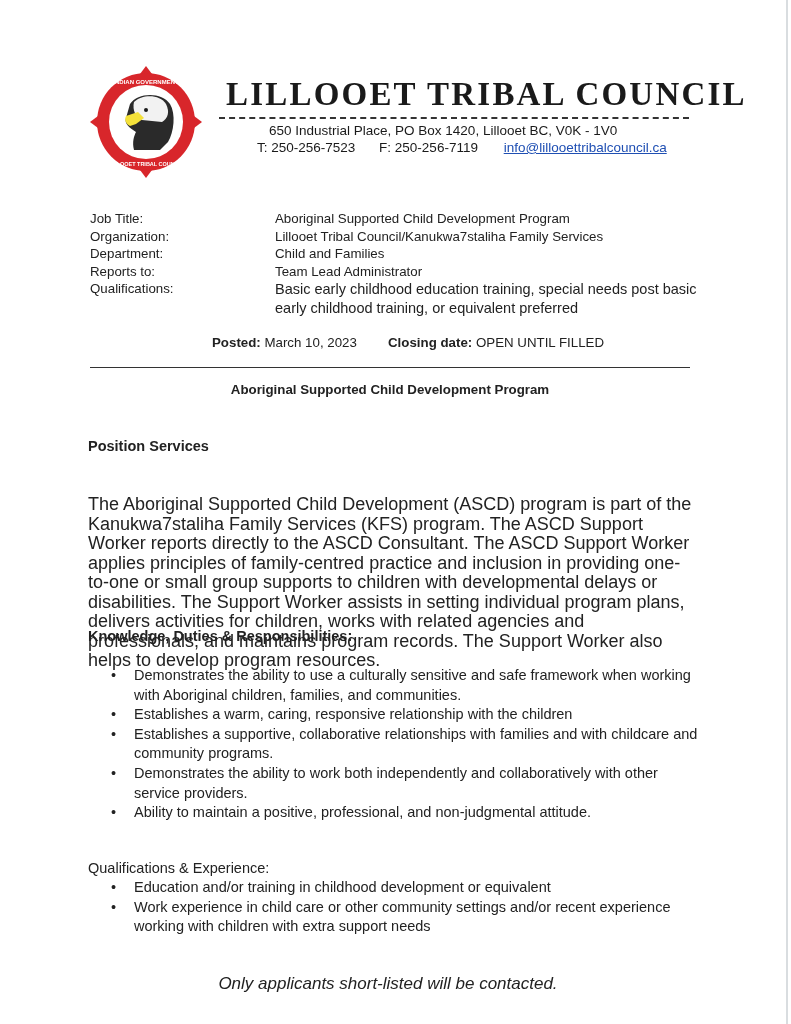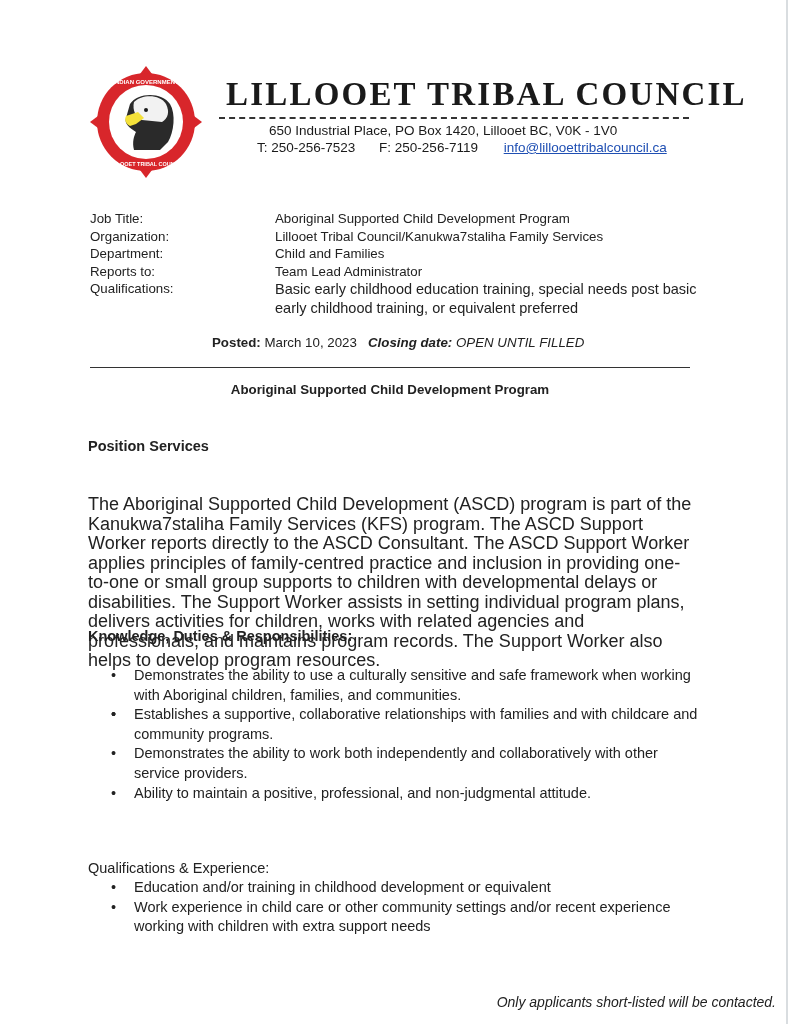--- a/index.html
+++ b/index.html
@@ -16,31 +16,31 @@
   .contact .email { margin-left:22px; color:#1f4fb3; text-decoration:underline; }
 
   .body-font { font-family:"Liberation Sans", sans-serif; font-size:13.3px; color:#222; }
   .info { position:absolute; left:90px; top:211px; }
   .info-row { position:relative; height:17.5px; }
   .info-row .lbl { position:absolute; left:0; font-weight:normal; white-space:nowrap; }
   .info-row .val { position:absolute; left:185px; white-space:nowrap; }
   .info-row.qual .val { font-size:14.5px; width:430px; white-space:normal; line-height:19px; top:-1px; }
 
   .posted { position:absolute; left:203px; top:335px; white-space:nowrap;padding-left:9px; }
-  .closing { position:absolute; left:368px; top:335px; white-space:nowrap;font-style:italic; }
+  .closing { position:absolute; left:388px; top:335px; white-space:nowrap; }
   .hr { position:absolute; left:90px; top:367px; width:600px; border-top:1.5px solid #333; }
   .subtitle { position:absolute; left:0; width:780px; text-align:center; top:382px; font-weight:bold; }
 
   .section-h { position:absolute; left:88px; font-weight:bold; font-size:14.5px; }
   .para { position:absolute; left:88px; top:495px; width:612px; font-size:18px; line-height:19.5px; }
   .list { position:absolute; left:88px; width:612px; margin:0; padding:0; list-style:none; font-size:14.5px; line-height:19.6px; }
   .list li { position:relative; padding-left:46px; }
   .list li .bullet { position:absolute; left:23px; top:0; }
   .qexp-h { position:absolute; left:88px; top:860px; font-size:14.5px; }
-  .footer { position:absolute; left:0; width:776px; text-align:right; top:974px; font-style:italic; font-size:14px;margin-top:20px; }
+  .footer { position:absolute; left:0; width:776px; text-align:center; top:974px; font-style:italic; font-size:17px; }
 </style>
 </head>
 <body>
 
 <div class="edge-line"></div>
 
 <div class="logo">
   <svg width="112" height="112" viewBox="0 0 112 112">
     <polygon points="56,0 62,8 50,8" fill="#d8262b"></polygon>
     <polygon points="56,112 62,104 50,104" fill="#d8262b"></polygon>
@@ -100,21 +100,21 @@
 </div>
 <div class="hr"></div>
 <div class="subtitle body-font">Aboriginal Supported Child Development Program</div>
 
 <div class="section-h body-font" style="top:438px;">Position Services</div>
 <div class="para body-font">The Aboriginal Supported Child Development (ASCD) program is part of the Kanukwa7staliha Family Services (KFS) program.  The ASCD Support Worker reports directly to the ASCD Consultant. The ASCD Support Worker applies principles of family-centred practice and inclusion in providing one-to-one or small group supports to children with developmental delays or disabilities.  The Support Worker assists in setting individual program plans, delivers activities for children, works with related agencies and professionals, and maintains program records. The Support Worker also helps to develop program resources.</div>
 
 <div class="section-h body-font" style="top:628px;">Knowledge, Duties &amp; Responsibilities:</div>
 <ul class="list body-font" style="top:666px;">
   <li><span class="bullet">•</span><span>Demonstrates the ability to use a culturally sensitive and safe framework when working with Aboriginal children, families, and communities.</span></li>
-  <li><span class="bullet">•</span></li>
+  <li><span class="bullet">•</span><span>Establishes a warm, caring, responsive relationship with the children</span></li>
   <li><span class="bullet">•</span><span>Establishes a supportive, collaborative relationships with families and with childcare and community programs.</span></li>
   <li><span class="bullet">•</span><span>Demonstrates the ability to work both independently and collaboratively with other service providers.</span></li>
   <li><span class="bullet">•</span><span>Ability to maintain a positive, professional, and non-judgmental attitude.</span></li>
 </ul>
 
 <div class="qexp-h body-font">Qualifications &amp; Experience:</div>
 <ul class="list body-font" style="top:878px;">
   <li><span class="bullet">•</span><span>Education and/or training in childhood development or equivalent</span></li>
   <li><span class="bullet">•</span><span>Work experience in child care or other community settings and/or recent experience working with children with extra support needs</span></li>
 </ul>

